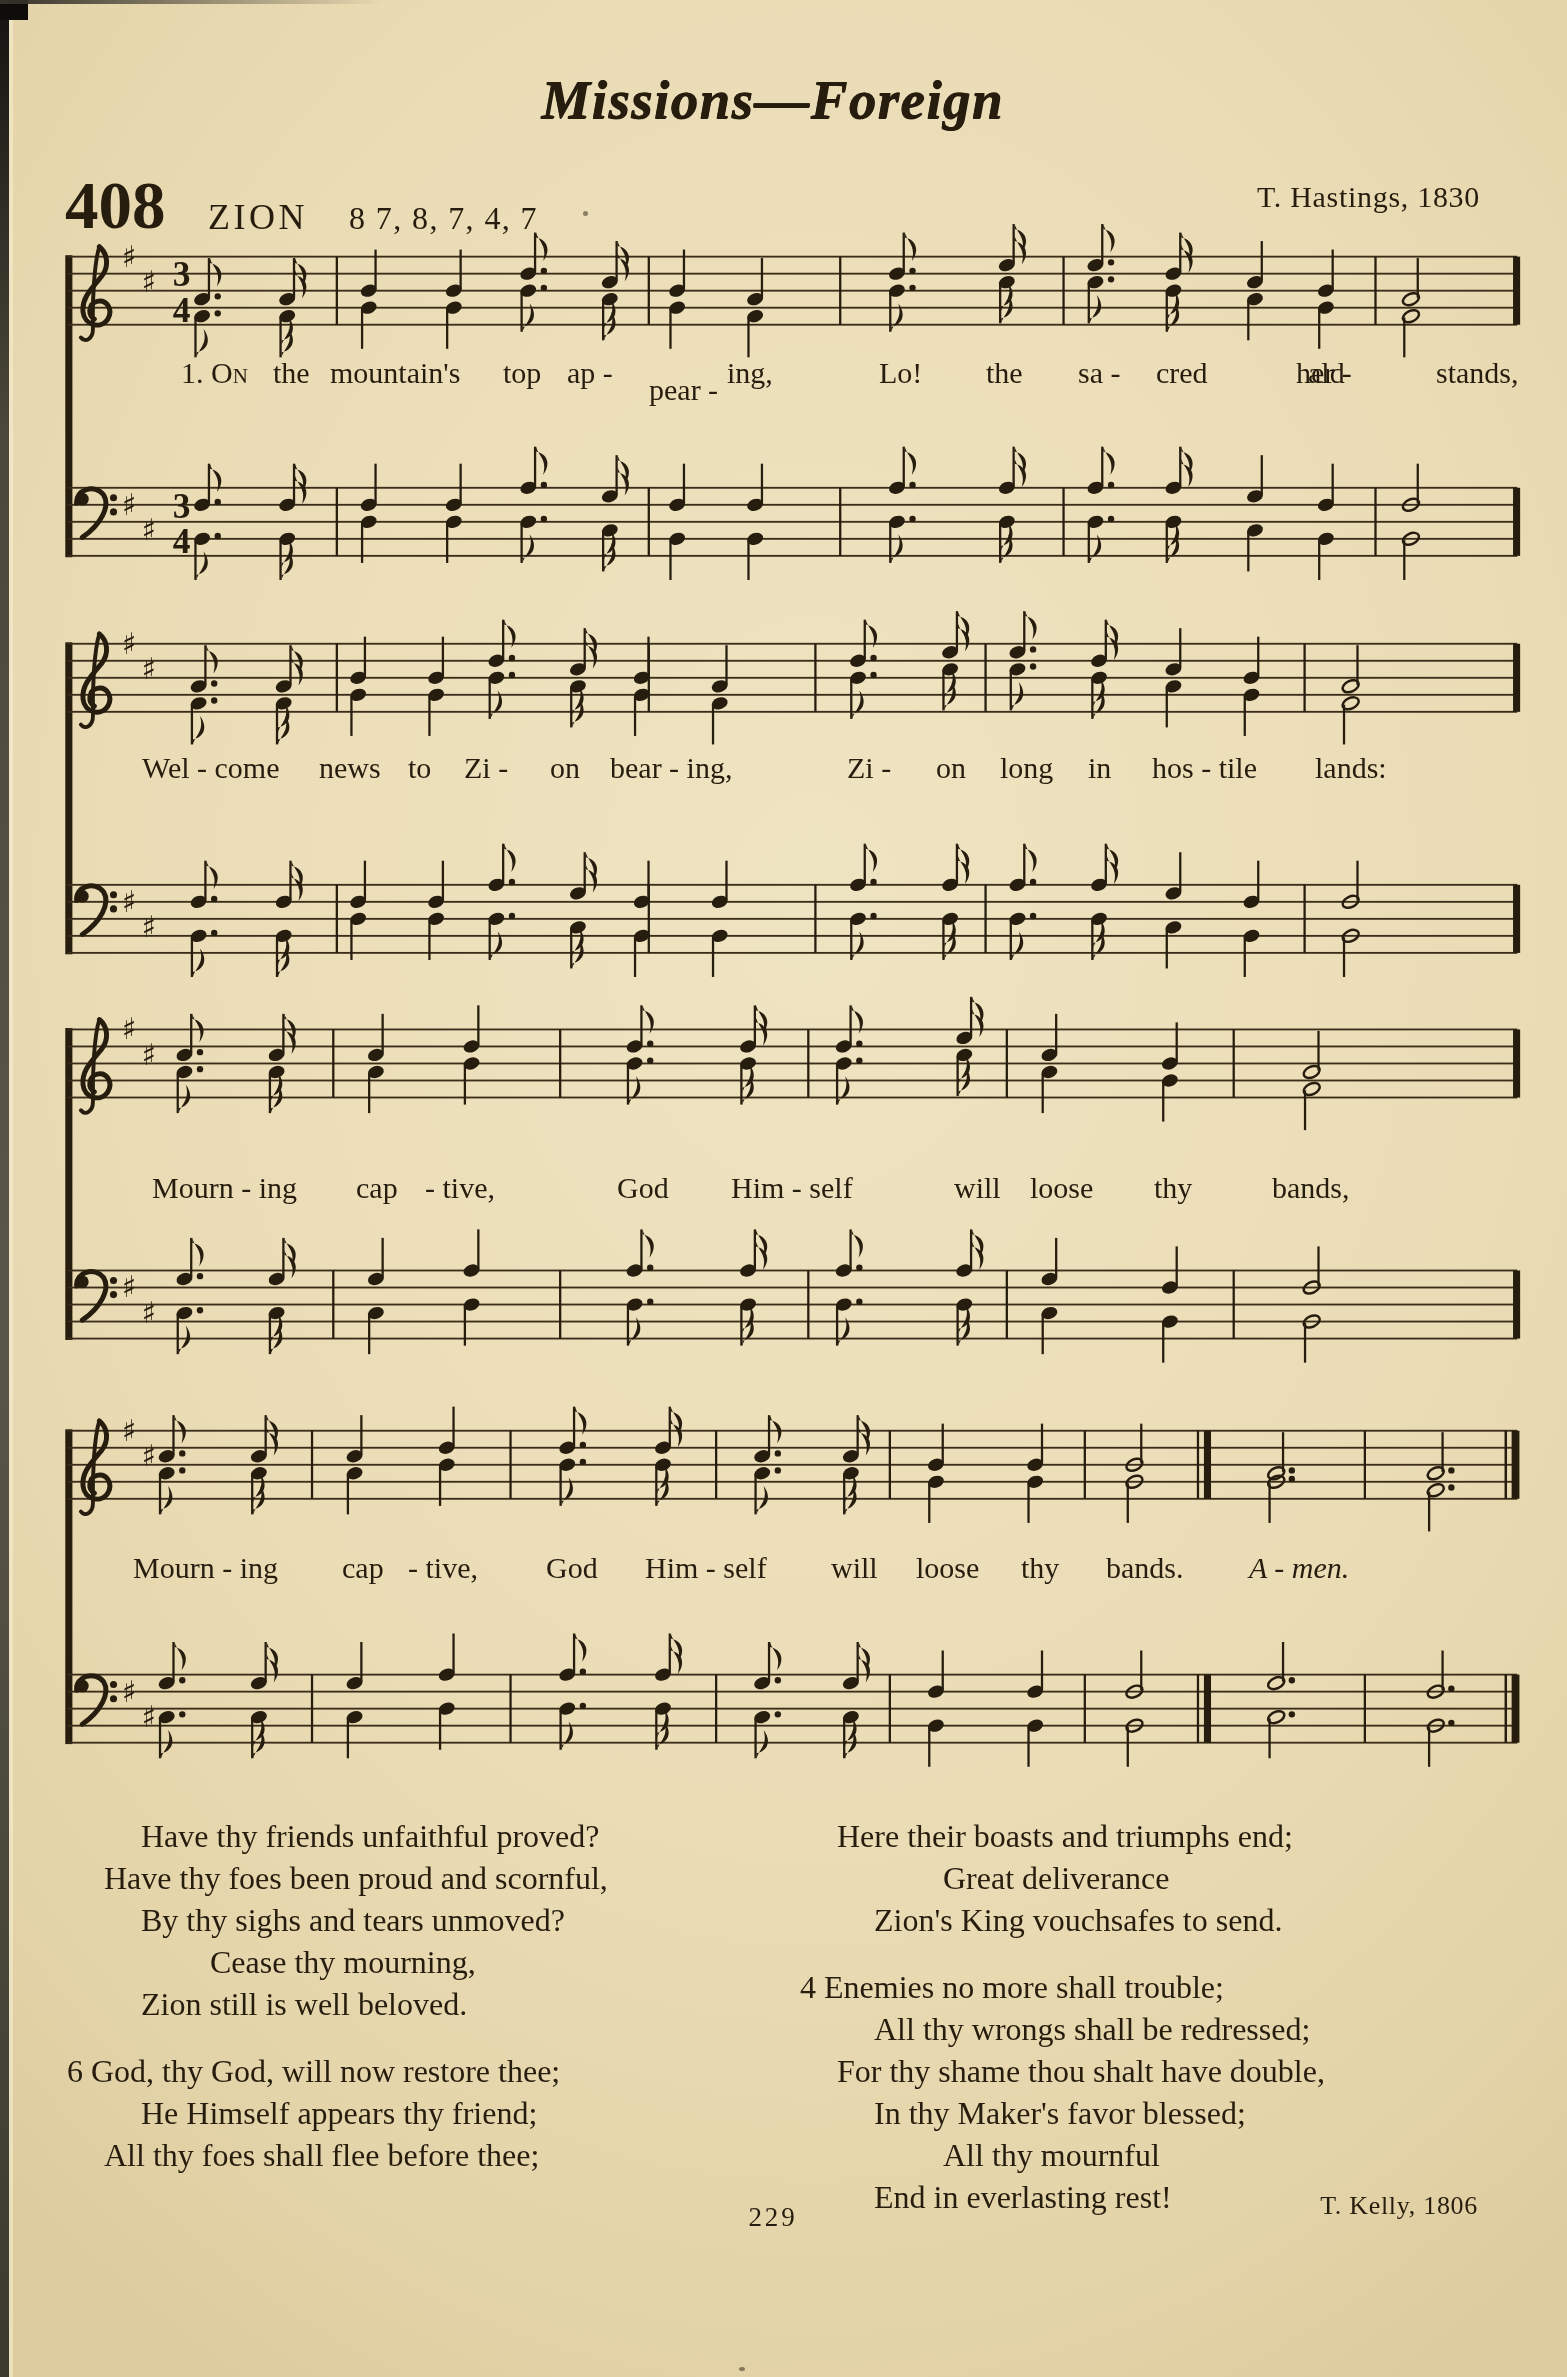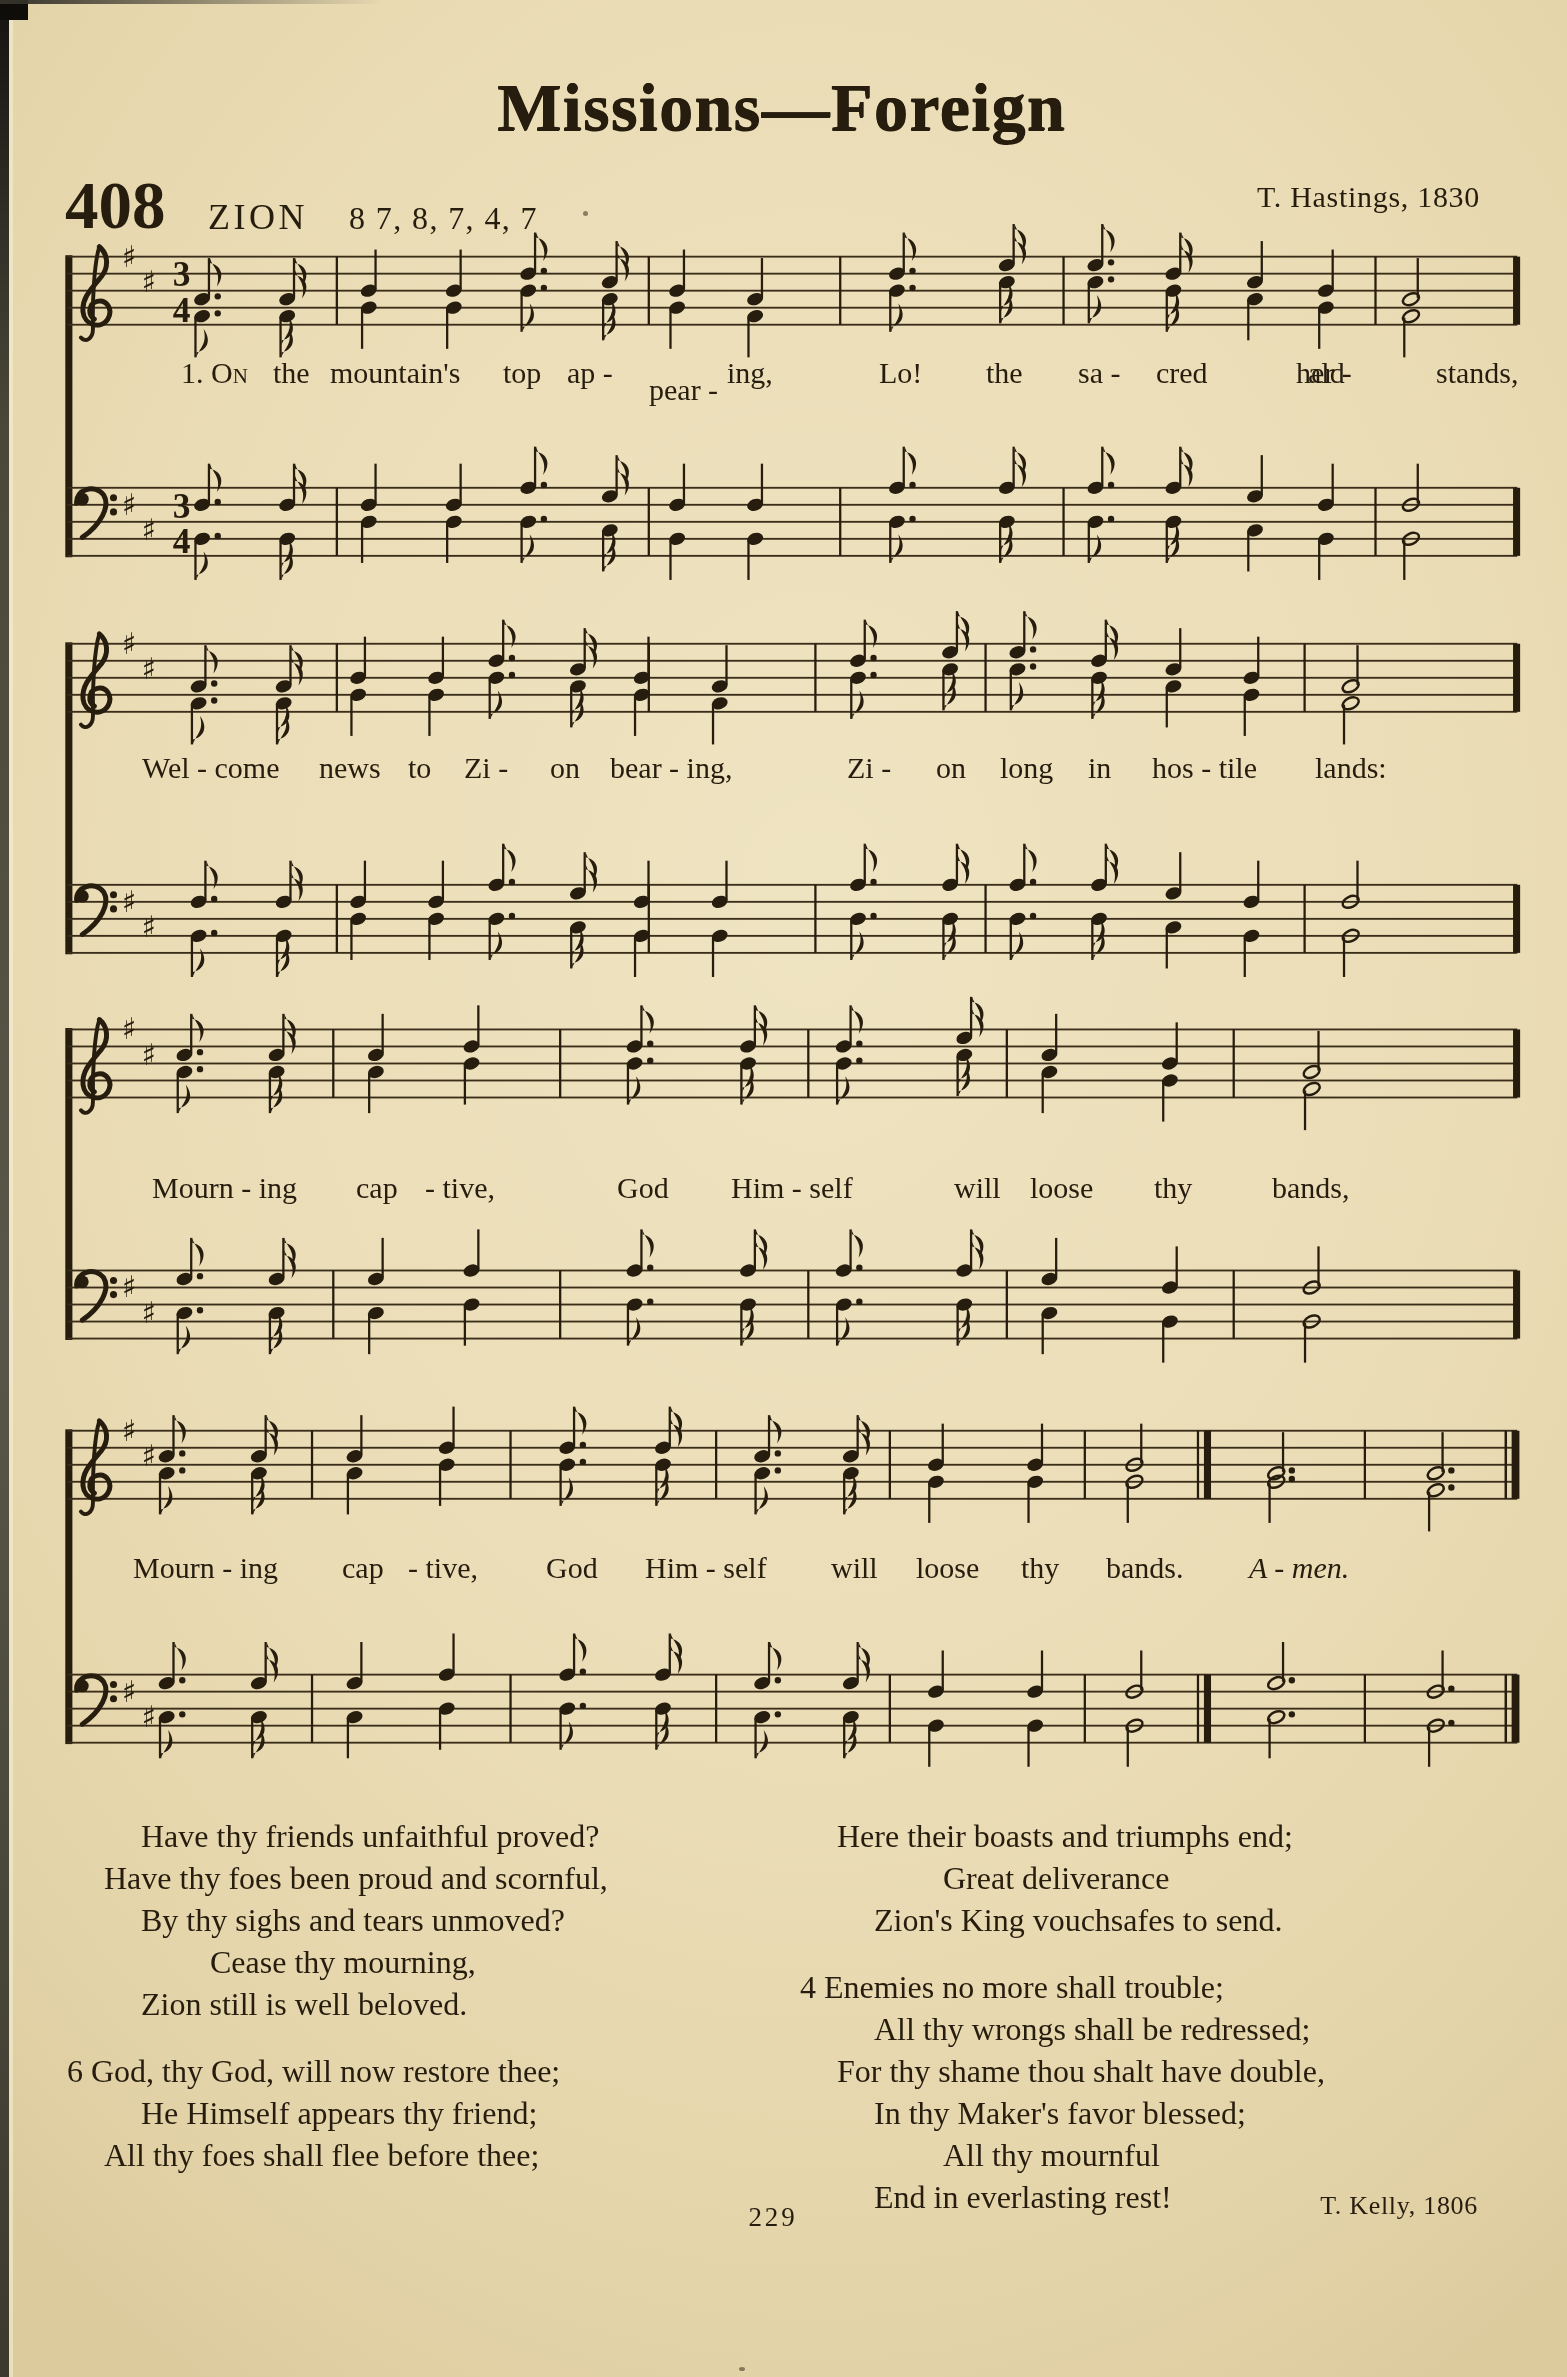--- a/index.html
+++ b/index.html
@@ -10,23 +10,23 @@
     font-family:"Liberation Serif","DejaVu Serif",serif;
     color:#261d0e;
   }
   .edge-left{position:absolute;left:0;top:0;width:8.5px;height:2377px;
     background:linear-gradient(to bottom,#141310,#4b483a 18%,#5a574a 55%,#3c392e 100%);}
   .edge-left-hl{position:absolute;left:8.5px;top:0;width:4.3px;height:2377px;background:rgba(248,240,214,.55);}
   .corner{position:absolute;left:0;top:0;width:28px;height:20px;background:#0e0d0a;}
   .topline{position:absolute;left:0;top:0;width:383px;height:4.3px;background:linear-gradient(to right,#35322a,rgba(53,50,42,0));}
   .speck{position:absolute;border-radius:50%;background:#4a3f2a;opacity:.6;}
 
-  .section-title{position:absolute;left:12px;top:68px;width:1539px;margin:0;text-align:center;
-    font-size:68px;font-weight:bold;letter-spacing:1.4px;
-    text-shadow:0.7px 0 0 #261d0e, 0 0.7px 0 #261d0e;}
+  .section-title{position:absolute;left:3px;top:68px;width:1539px;margin:0;text-align:center;
+    font-size:55px;font-weight:bold;letter-spacing:1.4px;
+    text-shadow:0.7px 0 0 #261d0e, 0 0.7px 0 #261d0e;font-style:italic;}
   .hymn-number{position:absolute;left:65px;top:172px;font-size:67px;font-weight:bold;line-height:1;}
   .tune-name{position:absolute;left:208px;top:196px;font-size:36px;letter-spacing:3.5px;}
   .meter{position:absolute;left:349px;top:200px;font-size:32px;letter-spacing:1.4px;}
   .composer{position:absolute;right:87px;top:180px;font-size:30px;letter-spacing:0.7px;}
 
   svg.music{position:absolute;left:0;top:0;}
 
   .tok{position:absolute;font-size:30px;white-space:pre;line-height:1;}
   .tok.sc{font-variant:small-caps;}
   .tok.it{font-style:italic;}

